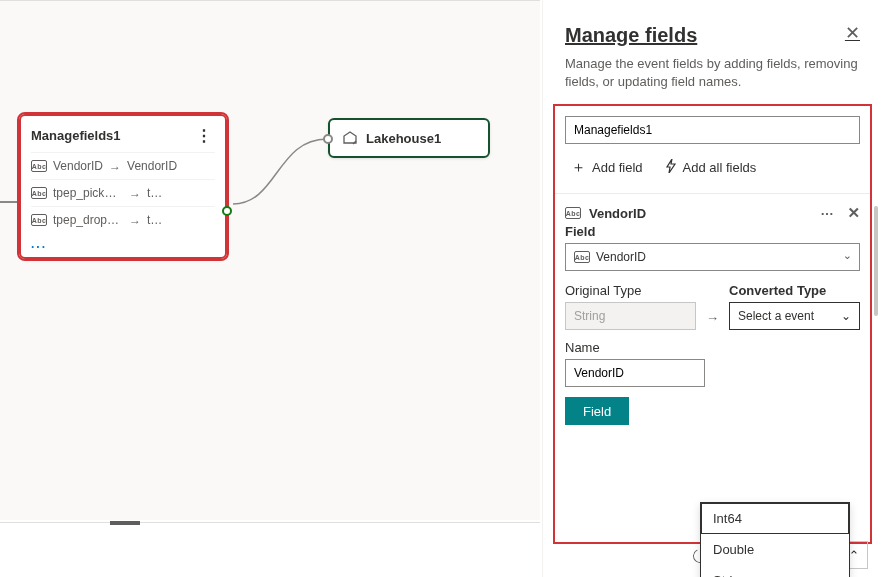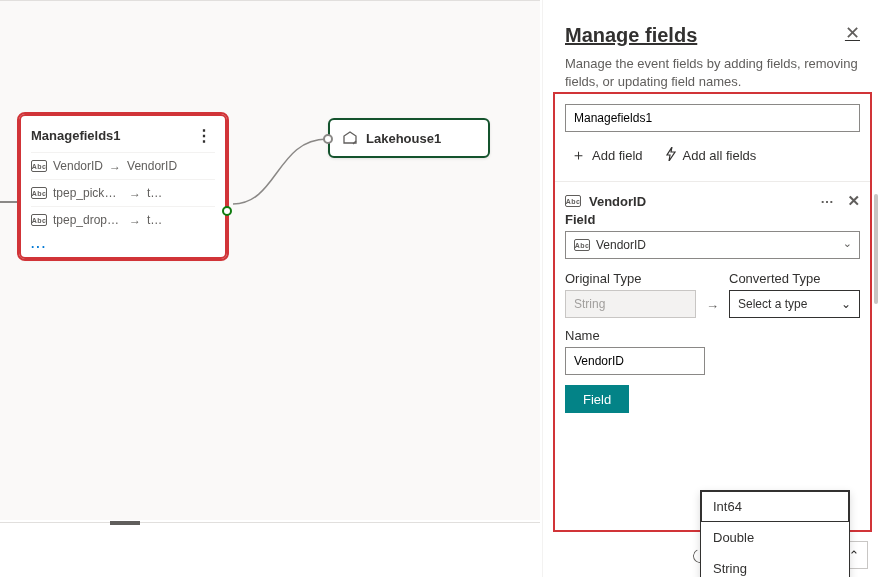--- a/index.html
+++ b/index.html
@@ -30,21 +30,21 @@
   .lake-icon { display:flex; align-items:center; gap:2px; color:#605e5c; }
 
   .port-out { position:absolute; right:-7px; top:90px; width:10px; height:10px; background:#fff; border:2px solid #107c10; border-radius:50%;}
   .port-in-l { position:absolute; left:-7px; top:14px; width:10px; height:10px; background:#fff; border:2px solid #8a8886; border-radius:50%;}
 
   
   .panel { position:absolute; right:0; top:0; width:340px; height:577px; background:#fff; padding:24px 0 0 0; border-left:1px solid #f3f2f1;}
   .panel-header { display:flex; align-items:flex-start; justify-content:space-between; padding:0 22px 8px 22px;text-decoration:underline;}
   .panel-title { font-size:20px; font-weight:600;}
   .close-x { font-size:18px; color:#605e5c; cursor:pointer; line-height:1;}
-  .panel-desc { padding:0 22px 2px 22px; color:#605e5c; font-size:13px; line-height:1.35;}
+  .panel-desc { padding:0 22px 14px 22px; color:#605e5c; font-size:13px; line-height:1.35;}
   .panel-body { position:relative; margin:0 10px 0 10px; border:2px solid #d13438; padding:10px 10px; height:440px;}
   .scroll-thumb{position:absolute; right:-8px; top:100px; width:4px; height:110px; background:#c8c6c4; border-radius:2px;}
   .lbl { font-size:13px; font-weight:600; margin:2px 0 4px;}
   .req { color:#a4262c;}
   .input, .select {
     width:100%; height:28px; border:1px solid #8a8886; padding:0 8px; font-size:12px; font-family:inherit; background:#fff;
     display:flex; align-items:center;
   }
   .actions-row { display:flex; gap:10px; padding:10px 0 8px; font-size:13px; color:#323130;}
   .link-btn { display:flex; align-items:center; gap:6px; cursor:pointer; padding:4px 6px;}
@@ -189,23 +189,23 @@
       </div>
 
 
       <div class="two-col">
         <div class="col">
           <div class="lbl" style="font-weight:400">Original Type</div>
           <div class="readonly">String</div>
         </div>
         <div class="arrow-mid">→</div>
         <div class="col">
-          <div class="lbl" style="font-weight:400">Converted Type</div>
+          <div class="lbl" style="font-weight:700">Converted Type</div>
           <div class="select-conv">
-            <span>Select a type</span>
+            <span>Select a event</span>
             <span>⌄</span>
           </div>
         </div>
       </div>
 
       <div class="name-row">
         <div class="lbl" style="font-weight:400">Name</div>
         <input class="input" style="width: 140px;" value="VendorID">
       </div>
 

